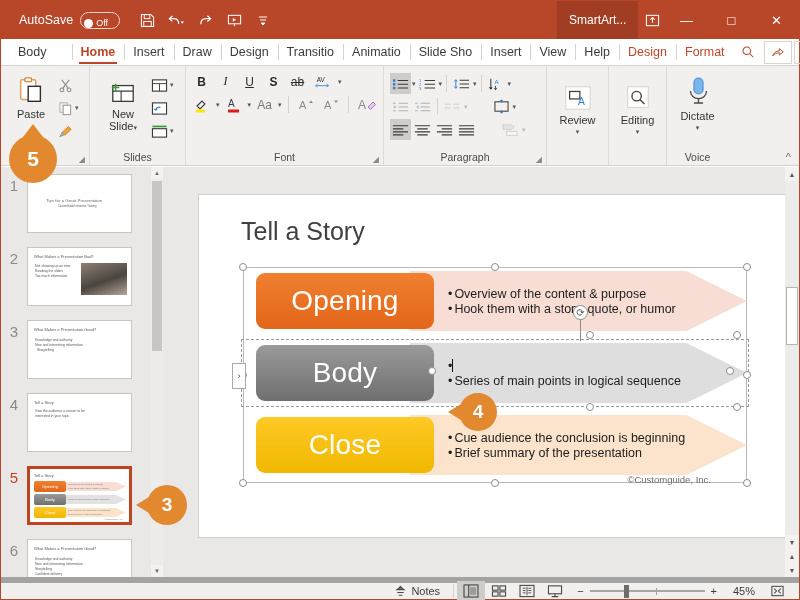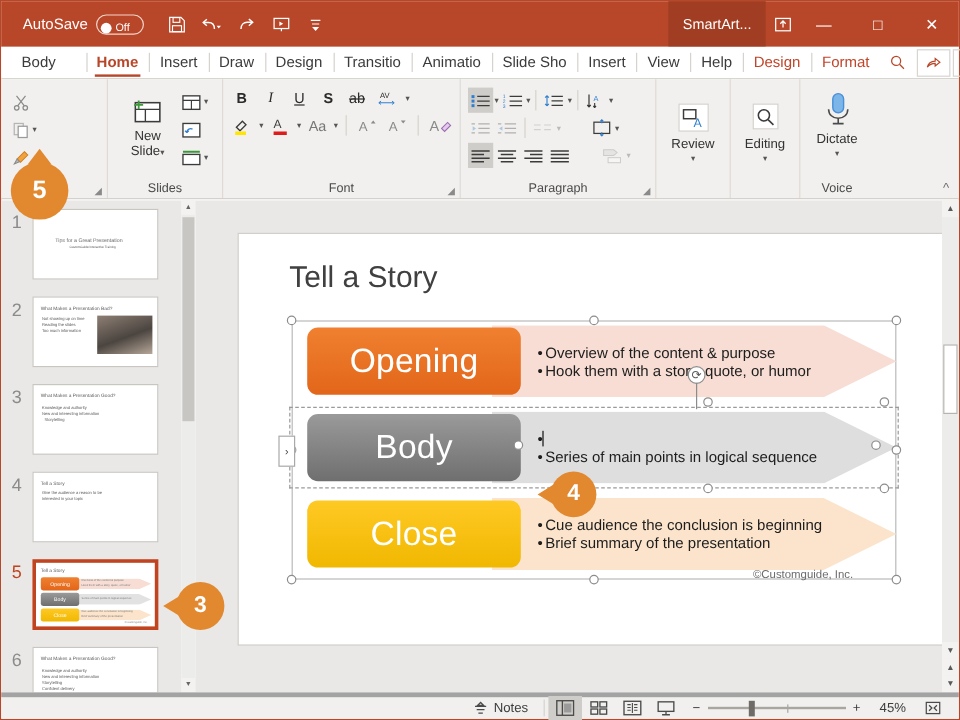--- a/index.html
+++ b/index.html
@@ -167,21 +167,21 @@
     display:inline-block; width:1px; height:13px; background:#111; vertical-align:-2px;
   }
 
   .rightscroll { width:14px; background:#ececea; position:relative; }
   .rs-btn { width:14px; height:14px; display:flex; align-items:center; justify-content:center; font-size:7px; color:#5a5a5a; background:#f3f2f0; }
   .rs-thumb { position:absolute; left:1px; width:12px; background:#fff; border:1px solid #b7b4b0; }
 
   
   .statusbar {
     position:absolute; left:0; right:0; bottom:0; height:22px; background:#f1f0ee;
-    border-top:4px solid #a3a3a3; display:flex; align-items:center; justify-content:flex-end;
+    border-top:6px solid #a3a3a3; display:flex; align-items:center; justify-content:flex-end;
     font-size:11px; color:#3c3c3c; padding-right:8px; gap:0;
   }
   .sb-item { display:flex; align-items:center; gap:4px; padding:0 10px; height:22px; }
   .viewbtn { width:28px; height:20px; display:flex; align-items:center; justify-content:center; }
   .viewbtn.on { background:#cfcdc9; }
   .zoomwrap { display:flex; align-items:center; gap:6px; padding:0 8px; }
   .zslider { position:relative; width:115px; height:12px; display:flex; align-items:center; }
   .ztrack { position:absolute; left:0; right:0; height:1.5px; background:#a9a6a2; }
   .zknob { position:absolute; left:34px; width:5px; height:13px; background:#6f6c68; }
   .zmid { position:absolute; left:66px; width:1px; height:7px; background:#a9a6a2; }
@@ -301,20 +301,30 @@
             <path d="M2 3h12v7.5H7.5L4 13.5V10.5H2z" fill="none" stroke="#b8472a" stroke-width="1.1"></path>
           </svg>
       </span>
     </div>
   </div>
 
   <div class="ribbon">
 
     <div class="rgroup" style="width:88px">
       <div class="body" style="padding-left:6px">
+        <div class="bigbtn">
+          <span class="ico">
+            <svg width="30" height="30" viewBox="0 0 32 32">
+                <rect x="5" y="4" width="16" height="21" rx="1.5" fill="#fff" stroke="#e0a060" stroke-width="1.6"></rect>
+                <rect x="9.5" y="2" width="7" height="4" rx="1" fill="#fff" stroke="#d08a3c" stroke-width="1.5"></rect>
+                <rect x="13" y="11" width="13" height="16" fill="#fff" stroke="#2f2f2f" stroke-width="1.5"></rect>
+              </svg>
+          </span>
+          <span>Paste</span>
+        </div>
         <div class="smallcol">
           <div class="smallbtn">
             <svg width="15" height="15" viewBox="0 0 16 16">
                 <path d="M4 2l7 9M12 2L5 11" stroke="#8a8a8a" stroke-width="1.1" fill="none"></path>
                 <circle cx="4.2" cy="12.6" r="2" fill="none" stroke="#8a8a8a" stroke-width="1.1"></circle>
                 <circle cx="11.8" cy="12.6" r="2" fill="none" stroke="#8a8a8a" stroke-width="1.1"></circle>
               </svg>
           </div>
           <div class="smallbtn">
             <svg width="15" height="15" viewBox="0 0 16 16">

